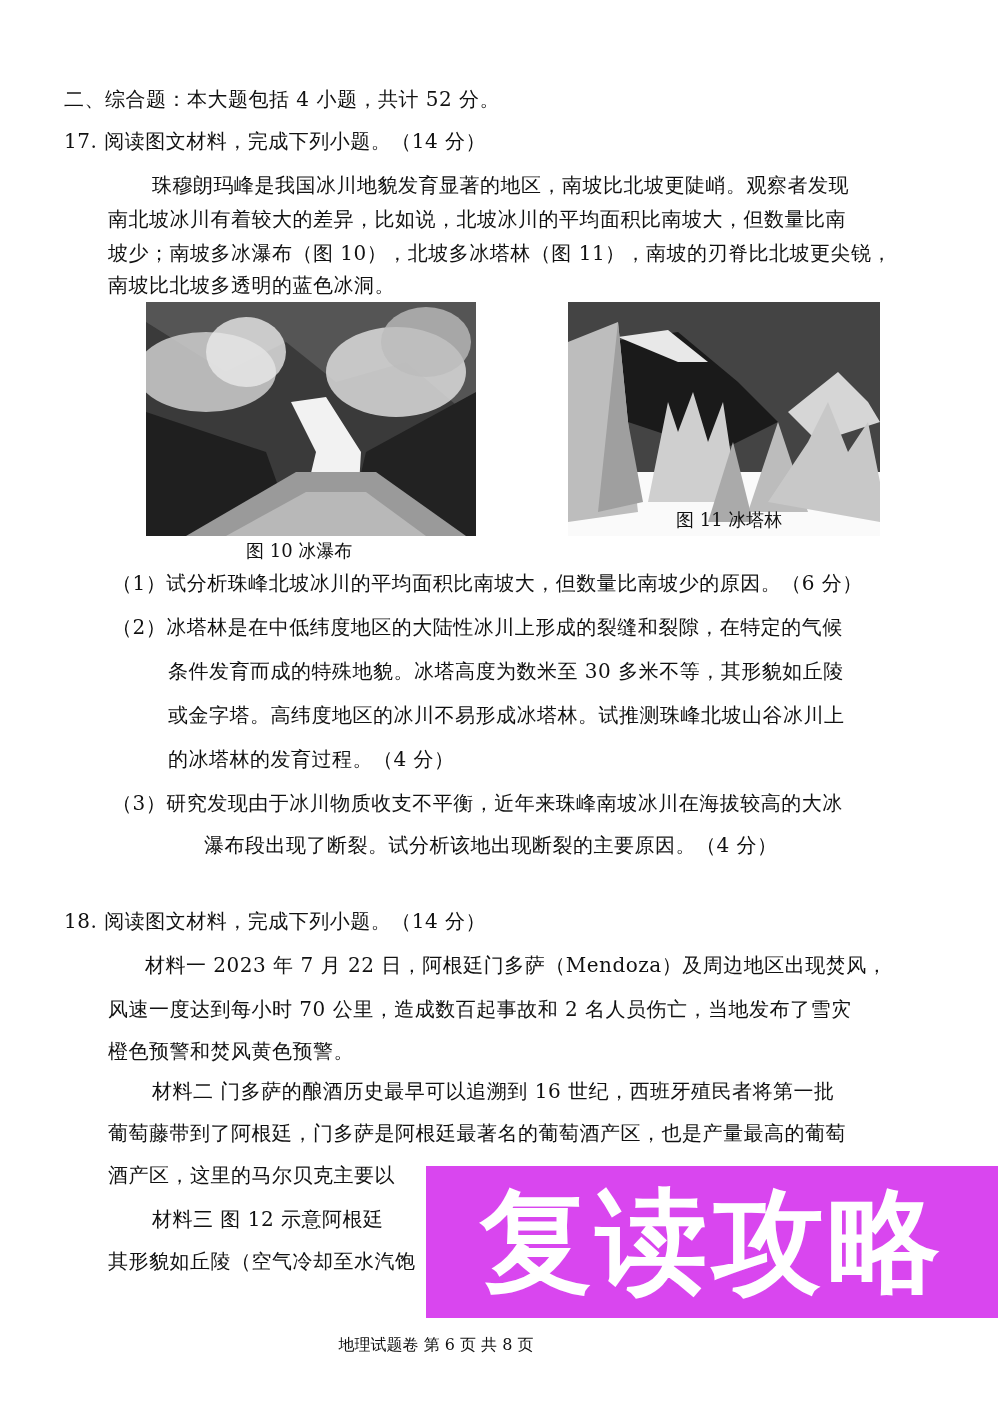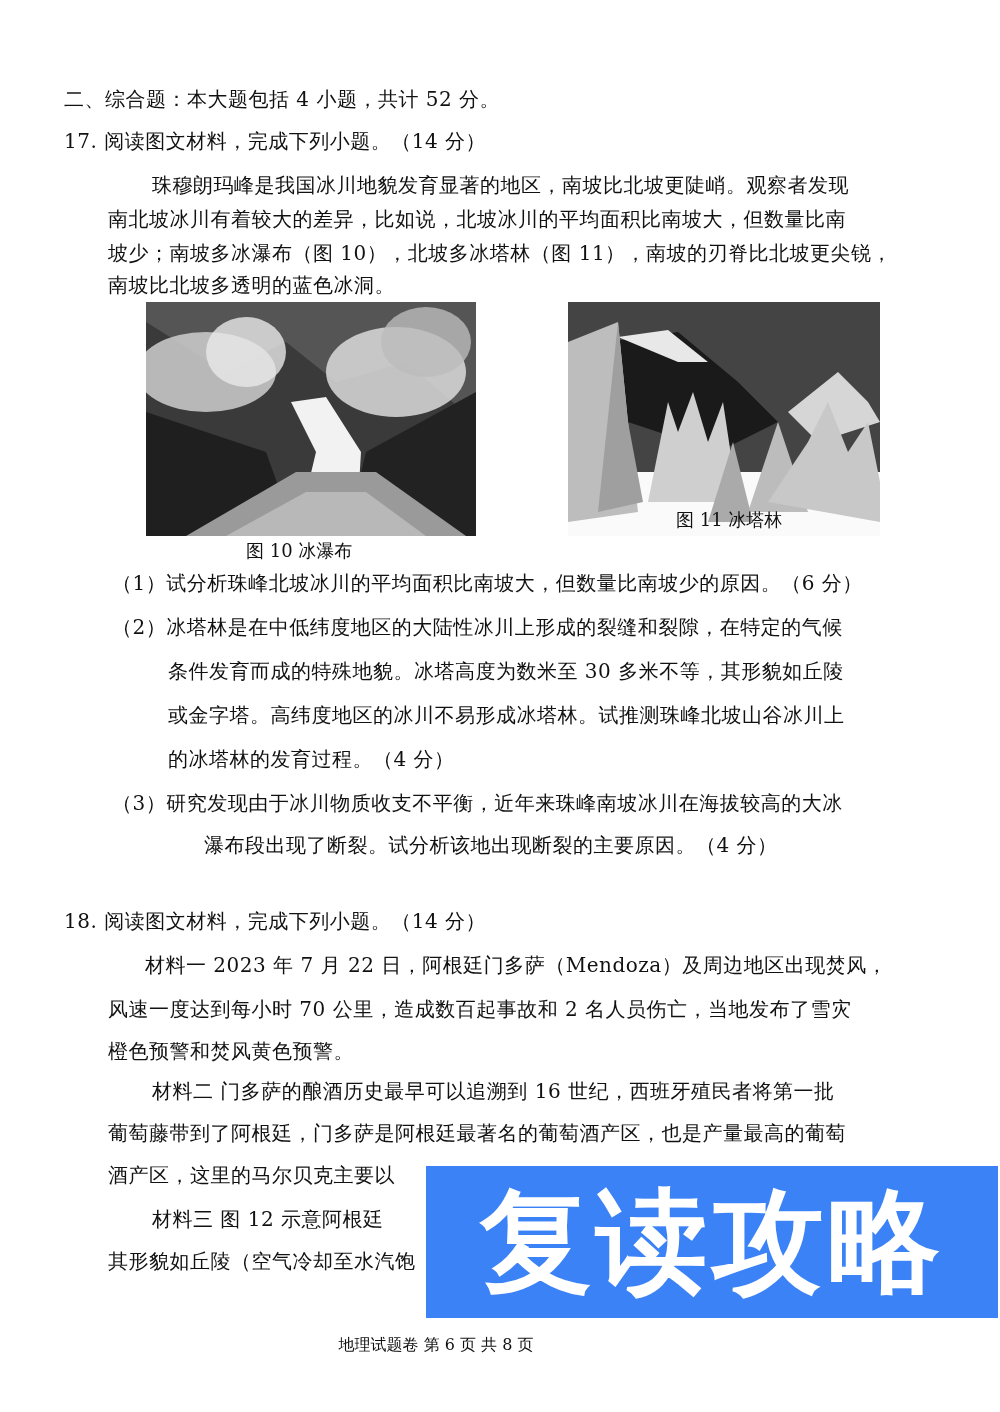--- a/index.html
+++ b/index.html
@@ -81,17 +81,17 @@
 <div class="line" style="left:108px; top:994px;">风速一度达到每小时 70 公里，造成数百起事故和 2 名人员伤亡，当地发布了雪灾</div>
 <div class="line" style="left:108px; top:1036px;">橙色预警和焚风黄色预警。</div>
 
 <div class="line" style="left:152px; top:1076px;">材料二   门多萨的酿酒历史最早可以追溯到 16 世纪，西班牙殖民者将第一批</div>
 <div class="line" style="left:108px; top:1118px;">葡萄藤带到了阿根廷，门多萨是阿根廷最著名的葡萄酒产区，也是产量最高的葡萄</div>
 <div class="line" style="left:108px; top:1160px;">酒产区，这里的马尔贝克主要以</div>
 
 <div class="line" style="left:152px; top:1204px;">材料三   图 12 示意阿根廷</div>
 <div class="line" style="left:108px; top:1246px;">其形貌如丘陵（空气冷却至水汽饱</div>
 
-<div class="watermark" id="wm" style="background: #3b82f6;">
+<div class="watermark" id="wm" style="background: #d946ef;">
   <span>复读攻略</span>
 </div>
 
 <div class="footer">地理试题卷  第  6  页  共  8  页</div>
 
 </body></html>

